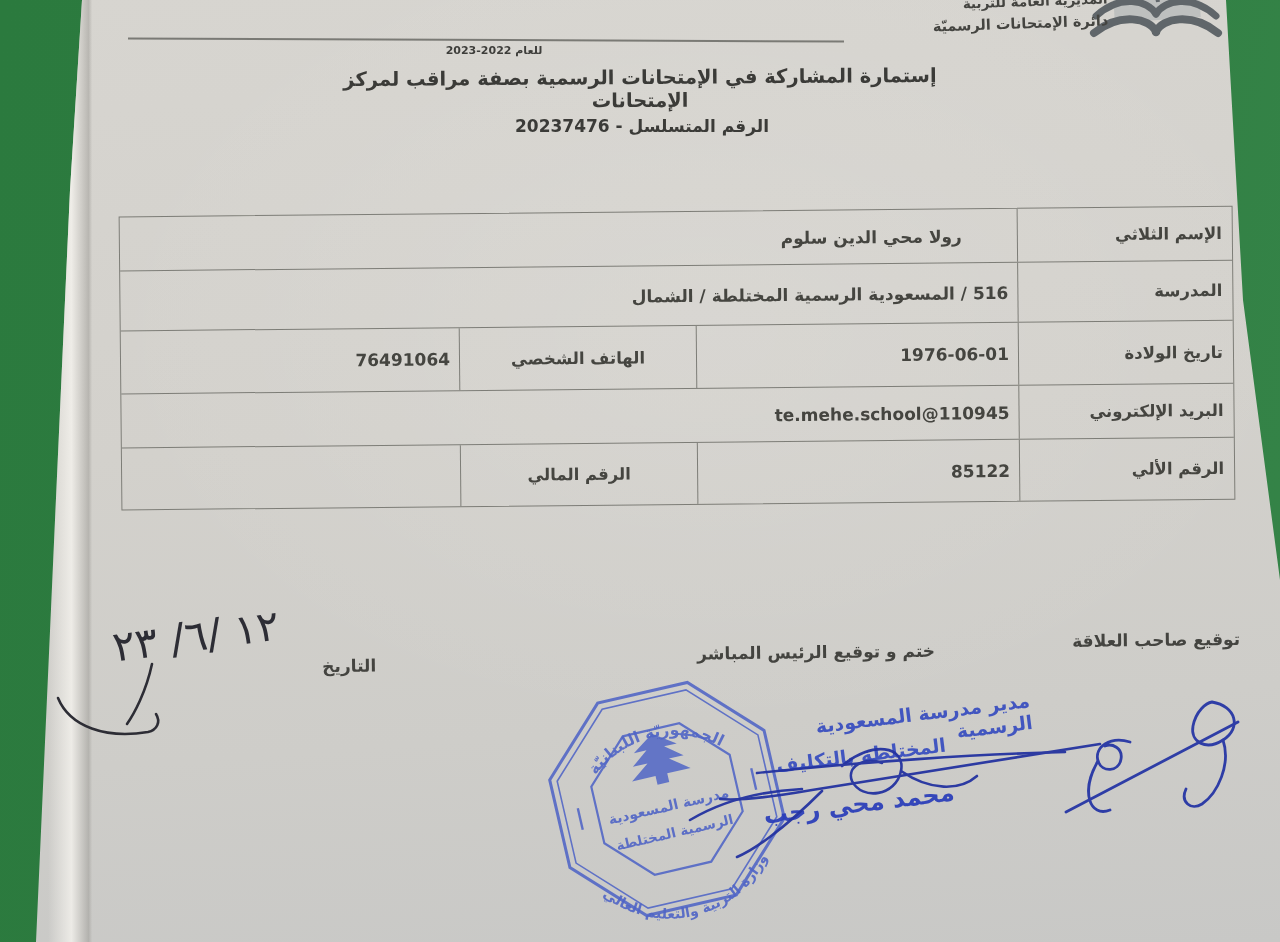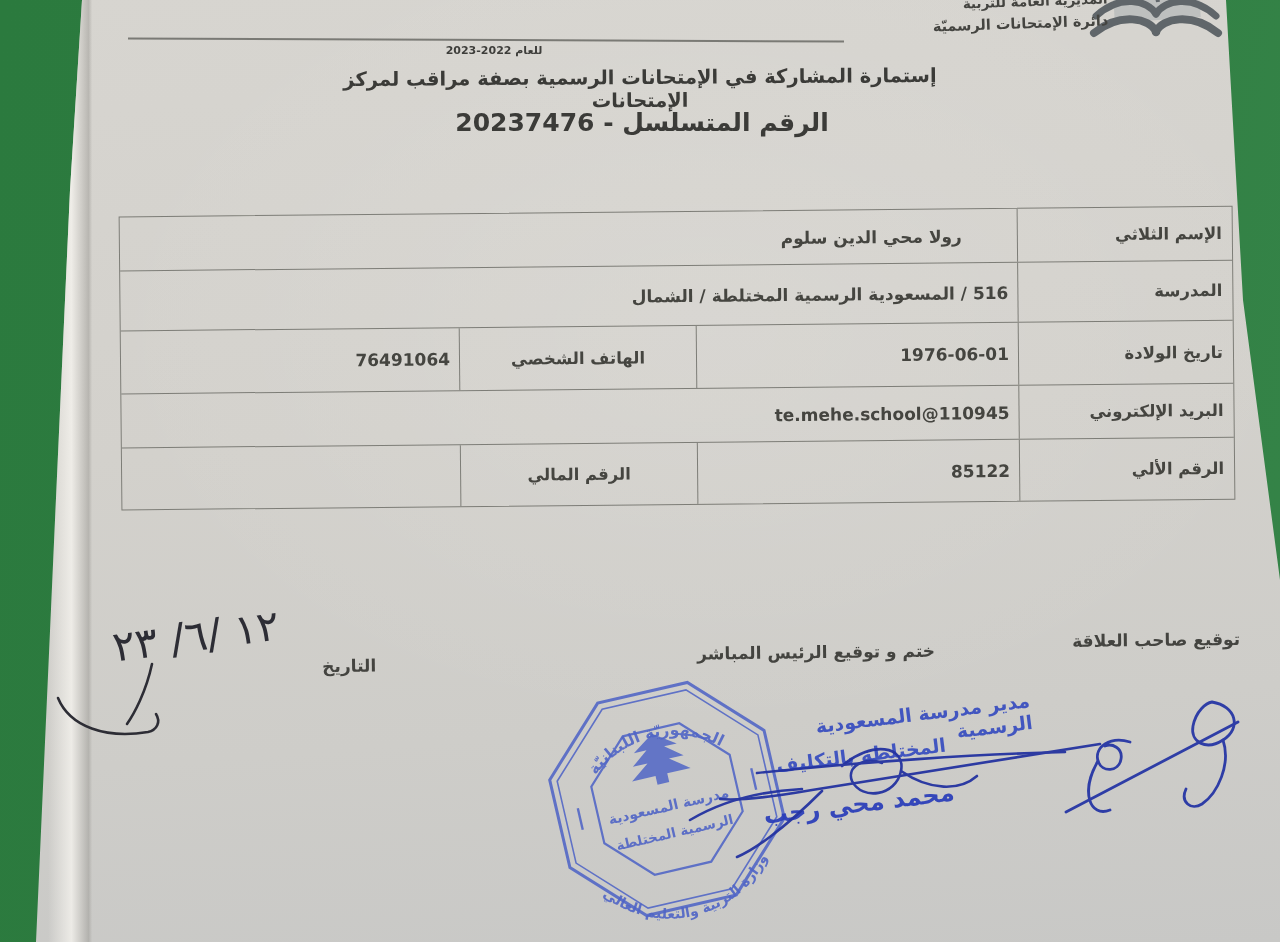--- a/index.html
+++ b/index.html
@@ -21,21 +21,21 @@
   .edge-strip{position:absolute;left:48px;top:0;width:52px;height:942px;
     background:linear-gradient(90deg,rgba(255,255,255,0) 0%,rgba(245,243,238,.8) 45%,rgba(150,148,143,.45) 78%,rgba(0,0,0,0) 85%);}
   .txt{position:absolute;color:#444440;}
   .hdr-block{left:900px;top:-8px;width:208px;text-align:right;transform:rotate(-2deg);
     font-weight:700;line-height:1.55;}
   .hdr-block .l1{font-size:13.5px;}
   .hdr-block .l2{font-size:14.5px;}
   .year-line{left:388px;top:2px;width:212px;text-align:center;font-size:11px;font-weight:700;color:#3e3e3b;margin-top:42px;}
   .rule{position:absolute;left:128px;top:39px;width:716px;height:2px;background:#6a6a65;opacity:.85;transform:rotate(.25deg);}
   .form-title{left:300px;top:66px;width:680px;text-align:center;font-size:19.5px;font-weight:700;color:#3b3b38;transform:rotate(-.4deg);}
-  .serial-line{left:452px;top:108px;width:380px;text-align:center;font-size:25px;font-weight:700;color:#3b3b38;}
+  .serial-line{left:452px;top:116px;width:380px;text-align:center;font-size:17px;font-weight:700;color:#3b3b38;}
   
   .table{position:absolute;left:120px;top:210px;width:1112px;height:292px;
     border:1.6px solid #7d7d77;transform:rotate(-.55deg);transform-origin:60% 50%;
     display:flex;flex-direction:column;direction:rtl;color:#454540;}
   .trow{display:flex;flex-direction:row;border-top:1.6px solid #7d7d77;}
   .trow:first-child{border-top:none;}
   .r1{height:53px;} .r2{height:59px;} .r3{height:62px;} .r4{height:53px;} .r5{flex:1;}
   .cell{display:flex;align-items:center;box-sizing:border-box;}
   .cell.lab{width:215px;border-left:1.6px solid #7d7d77;justify-content:flex-start;
     padding-right:10px;font-size:16.5px;font-weight:700;}

